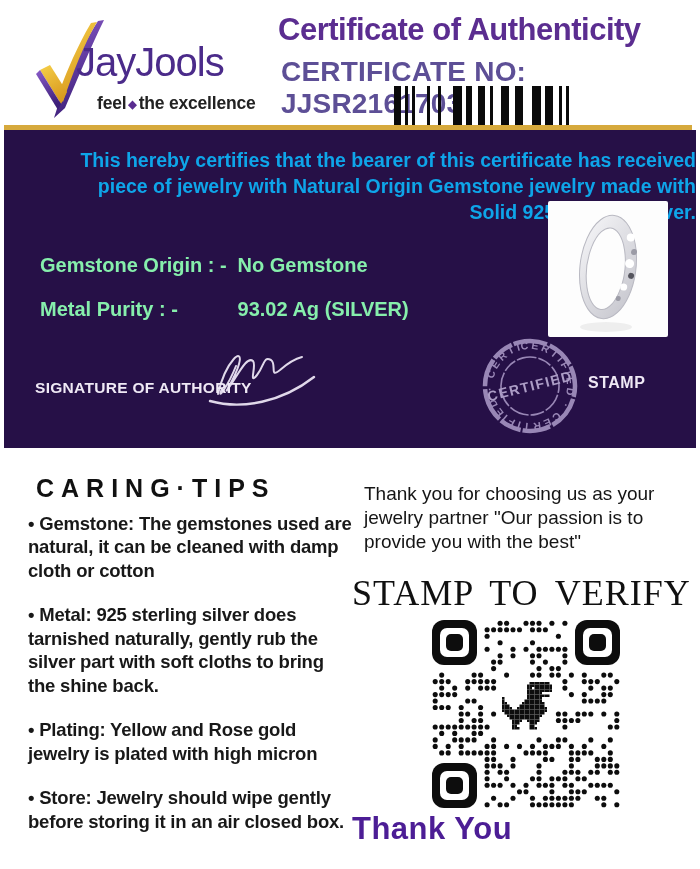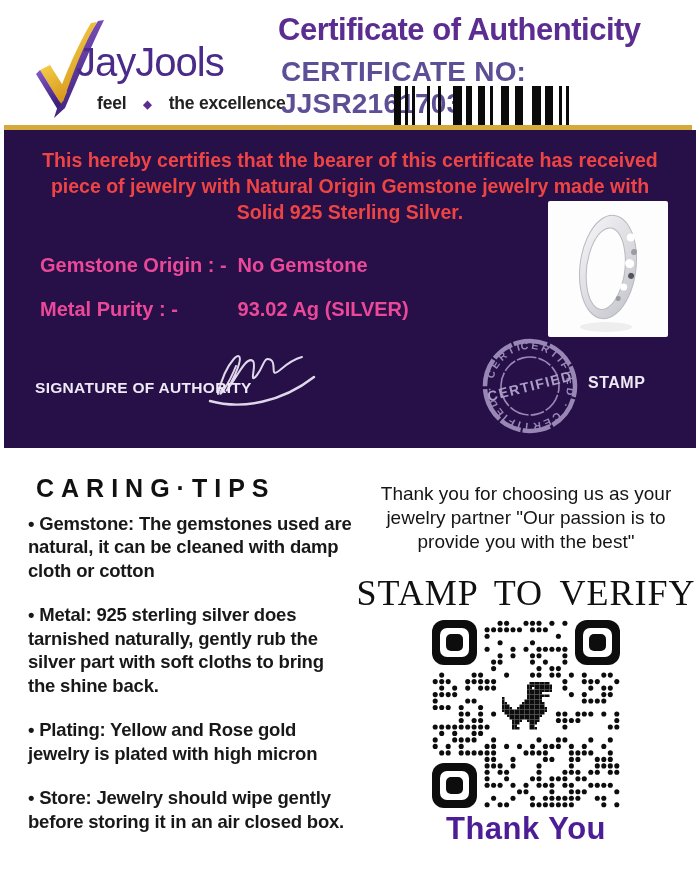--- a/index.html
+++ b/index.html
@@ -8,21 +8,21 @@
     font-family:"Liberation Sans",sans-serif;
   }
   
   .logo-mark{position:absolute;left:34px;top:18px;width:82px;height:102px;}
   .brand-name{
     position:absolute;left:76px;top:40px;
     font-family:Liberation Sans, sans-serif;font-size:40px;color:#4b2b8a;letter-spacing:-1px;
   }
   .brand-tagline{
     position:absolute;left:97px;top:93px;font-size:17.5px;font-weight:bold;color:#222;
-    display:flex;align-items:center;gap:17px;letter-spacing:-0.2px;
+    display:flex;align-items:center;gap:2px;letter-spacing:-0.2px;
   }
   .tag-diamond{color:#5a2d90;font-size:11px;line-height:1;transform:translateY(1px);}
   .cert-title{
     position:absolute;left:278px;top:12px;width:415px;text-align:left;
     font-size:31px;font-weight:800;color:#5b2d90;letter-spacing:-0.5px;
   }
   .cert-no{
     position:absolute;left:281px;top:56px;
     font-size:28px;font-weight:bold;color:#5d4f96;letter-spacing:0.2px;
   }
@@ -31,23 +31,23 @@
     display:flex;align-items:stretch;overflow:hidden;
   }
   .barcode .bar{background:#0a0a0a;height:100%;flex:none;}
   .gold-line{position:absolute;left:4px;top:125px;width:688px;height:5px;background:#d6a93c;}
   
   .panel{
     position:absolute;left:4px;top:130px;width:692px;height:318px;
     background:#261047;border-bottom:3px solid #190a32;
   }
   .statement{position:absolute;left:0;top:18px;width:100%;text-align:center;}
-  .statement div{color:#ef4444;font-size:19.5px;font-weight:bold;line-height:1.33;}
+  .statement div{color:#0ea5e9;font-size:19.5px;font-weight:bold;line-height:1.33;text-align:right;}
   .fields{position:absolute;left:36px;top:124px;}
-  .field-row{margin-bottom:21px;font-size:20px;font-weight:bold;color:#ec4899;}
+  .field-row{margin-bottom:21px;font-size:20px;font-weight:bold;color:#86efac;}
   .field-label{display:inline-block;width:192px;}
   .ring-box{
     position:absolute;left:544px;top:71px;width:120px;height:136px;
     background:#fdfdfd;border-radius:2px;
   }
   .sig-label{
     position:absolute;left:31px;top:249px;font-size:15.5px;font-weight:600;
     color:#efe9f5;letter-spacing:0.3px;
   }
   .signature{position:absolute;left:198px;top:214px;width:120px;height:68px;}
@@ -60,21 +60,21 @@
   .bottom{position:absolute;left:0;top:448px;width:700px;height:421px;background:#fff;padding-left:39px;}
   .caring-heading{
     position:absolute;left:36px;top:26px;font-size:25px;font-weight:800;
     letter-spacing:7px;color:#111;
   }
   .tips{position:absolute;left:28px;top:64px;width:326px;}
   .tips p{
     margin:0 0 21px 0;font-size:18.5px;font-weight:bold;color:#181818;
     line-height:1.27;letter-spacing:-0.2px;
   }
-  .right-col{position:absolute;left:352px;top:0;width:348px;text-align:center;}
+  .right-col{position:absolute;left:352px;top:0;width:348px;}
   .thanks-msg{
     margin:34px auto 0;width:324px;font-size:19px;color:#151515;line-height:1.26;
   }
   .scan-label{
     margin-top:18px;font-family:"Liberation Serif",serif;font-size:36px;color:#101010;
     letter-spacing:1px;word-spacing:7px;
   }
   .qr{width:188px;height:188px;margin:6px auto 0;display:block;}
   .thank-you{margin-top:3px;font-size:31px;font-weight:700;color:#4c1d95;letter-spacing:0.5px;}
 </style>

